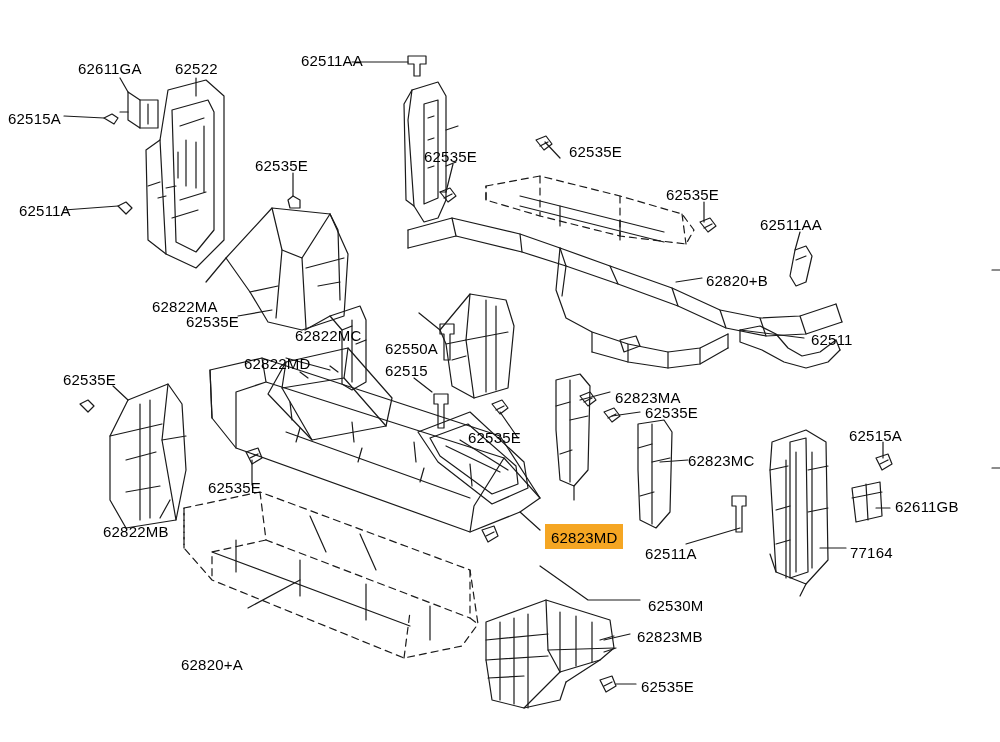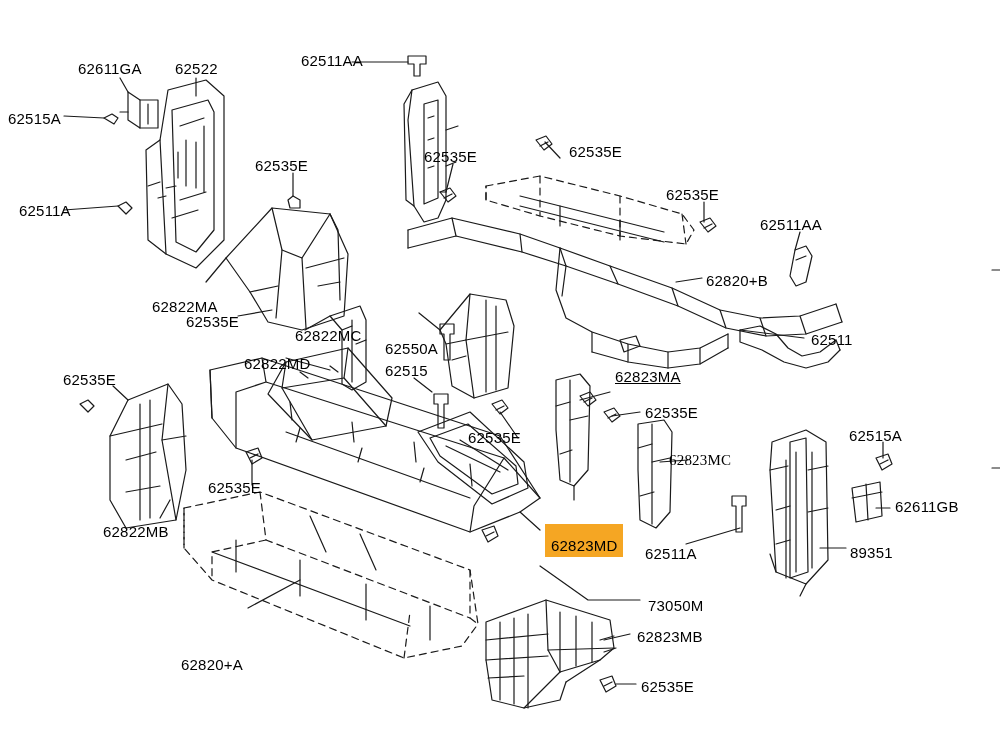--- a/index.html
+++ b/index.html
@@ -26,21 +26,21 @@
     position: absolute;
     font-family: "Liberation Sans", sans-serif;
     font-size: 15px;
     color: #000000;
     white-space: nowrap;
     letter-spacing: 0.2px;
   }
   .lbl.hl {
     background: #f5a623;
     color: #000000;
-    padding: 13px 6px 3px 6px;
+    padding: 5px 6px 3px 6px;
     font-weight: 400;
   }
 </style>
 </head>
 <body>
 
 <div id="stage">
 
   <svg id="diagram-svg" viewBox="0 0 1000 742">
     <g fill="none" stroke="#1a1a1a" stroke-width="1.2" stroke-linecap="round" stroke-linejoin="round">
@@ -318,29 +318,29 @@
   <div class="lbl" style="left:19px;  top:202px;">62511A</div>
   <div class="lbl" style="left:706px; top:272px;">62820+B</div>
   <div class="lbl" style="left:152px; top:298px;">62822MA</div>
   <div class="lbl" style="left:186px; top:313px;">62535E</div>
   <div class="lbl" style="left:251px; top:327px;margin-left:44px;">62822MC</div>
   <div class="lbl" style="left:385px; top:297px;margin-top:43px;">62550A</div>
   <div class="lbl" style="left:811px; top:331px;">62511</div>
   <div class="lbl" style="left:244px; top:355px;">62822MD</div>
   <div class="lbl" style="left:385px; top:362px;">62515</div>
   <div class="lbl" style="left:63px;  top:371px;">62535E</div>
-  <div class="lbl" style="left:615px; top:368px;text-decoration:underline;">62823MA</div>
+  <div class="lbl" style="left:615px; top:389px;">62823MA</div>
   <div class="lbl" style="left:645px; top:404px;">62535E</div>
   <div class="lbl" style="left:849px; top:427px;">62515A</div>
   <div class="lbl" style="left:468px; top:429px;">62535E</div>
-  <div class="lbl" style="left:669px; top:452px;font-family:Liberation Serif, serif;">62823MC</div>
+  <div class="lbl" style="left:688px; top:452px;">62823MC</div>
   <div class="lbl" style="left:208px; top:479px;">62535E</div>
   <div class="lbl" style="left:895px; top:498px;">62611GB</div>
   <div class="lbl" style="left:93px;  top:523px;margin-left:10px;">62822MB</div>
   <div class="lbl hl" style="left:545px; top:524px;">62823MD</div>
   <div class="lbl" style="left:645px; top:545px;">62511A</div>
-  <div class="lbl" style="left:850px; top:544px;">89351</div>
-  <div class="lbl" style="left:648px; top:597px;">73050M</div>
+  <div class="lbl" style="left:850px; top:544px;">77164</div>
+  <div class="lbl" style="left:648px; top:597px;">62530M</div>
   <div class="lbl" style="left:181px; top:612px;margin-top:44px;">62820+A</div>
   <div class="lbl" style="left:637px; top:628px;text-align:center;">62823MB</div>
   <div class="lbl" style="left:641px; top:678px;">62535E</div>
 
 </div>
 
 </body></html>

